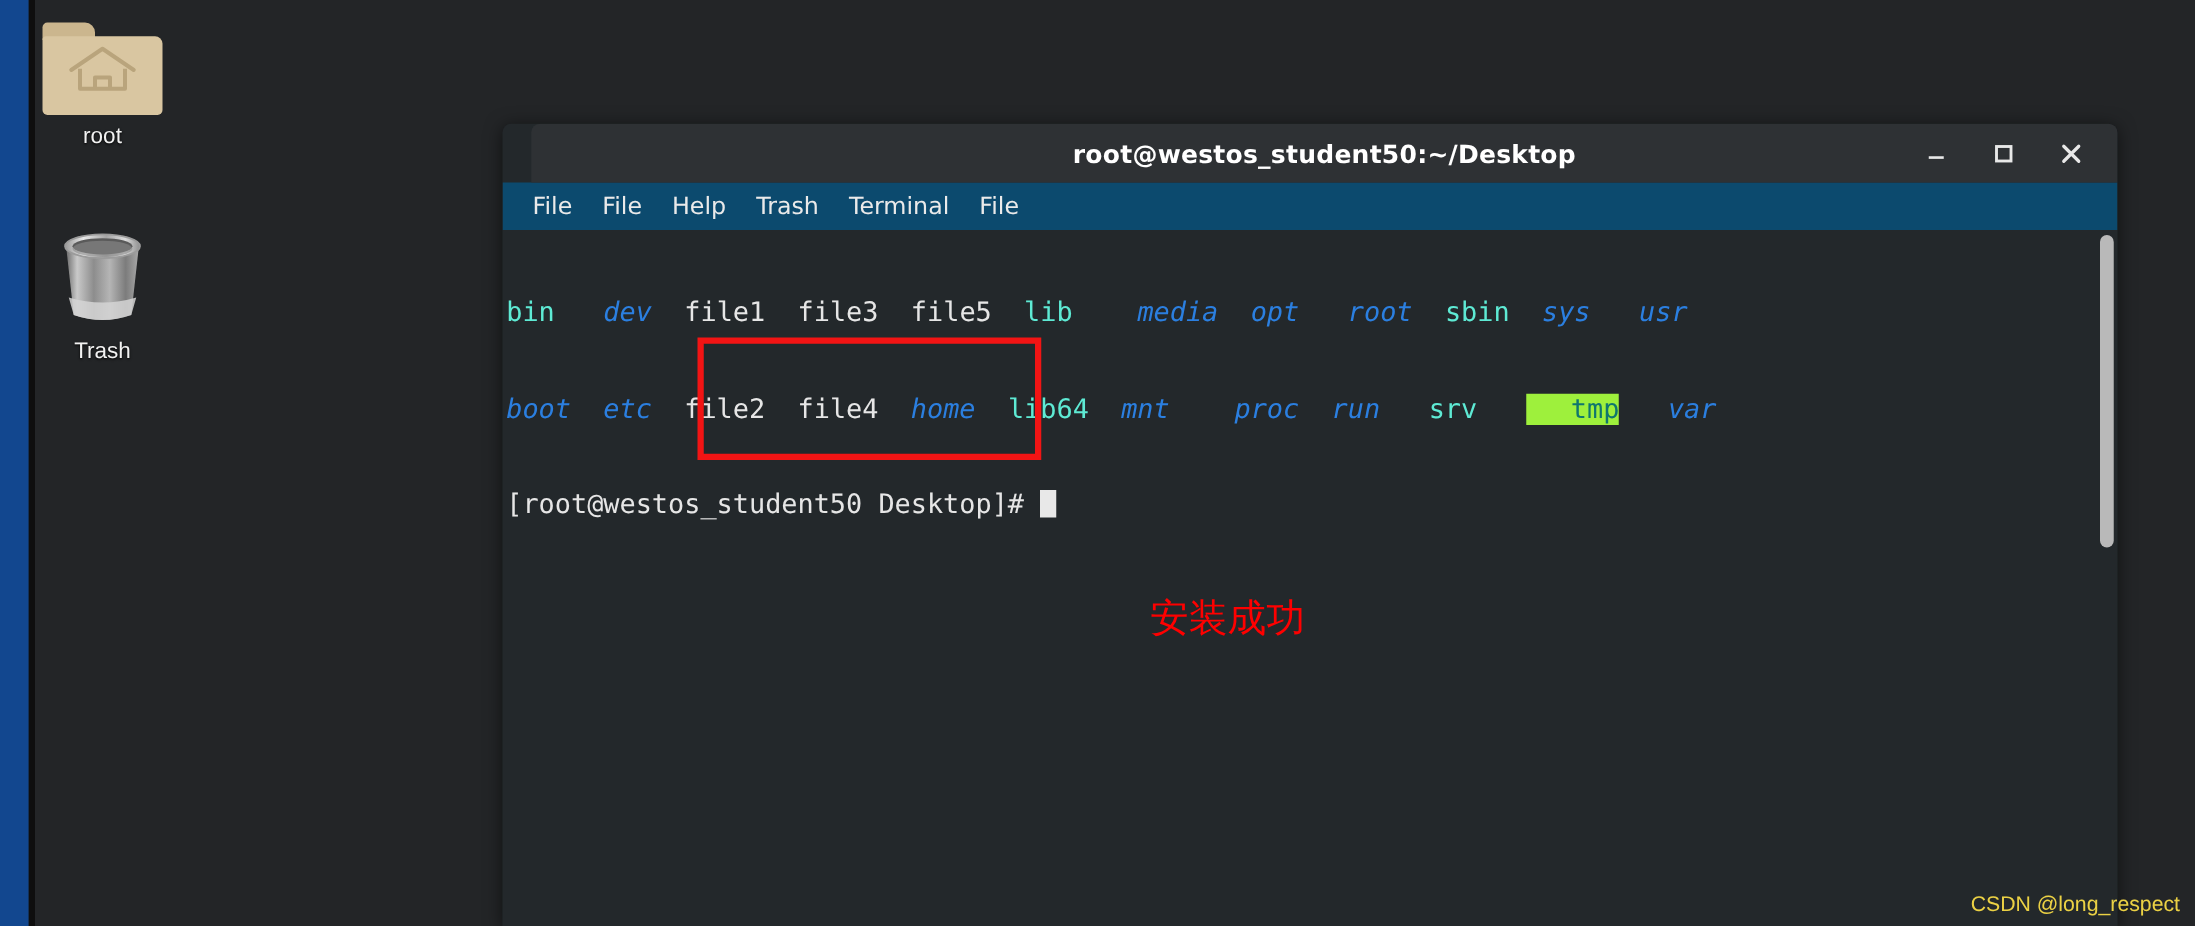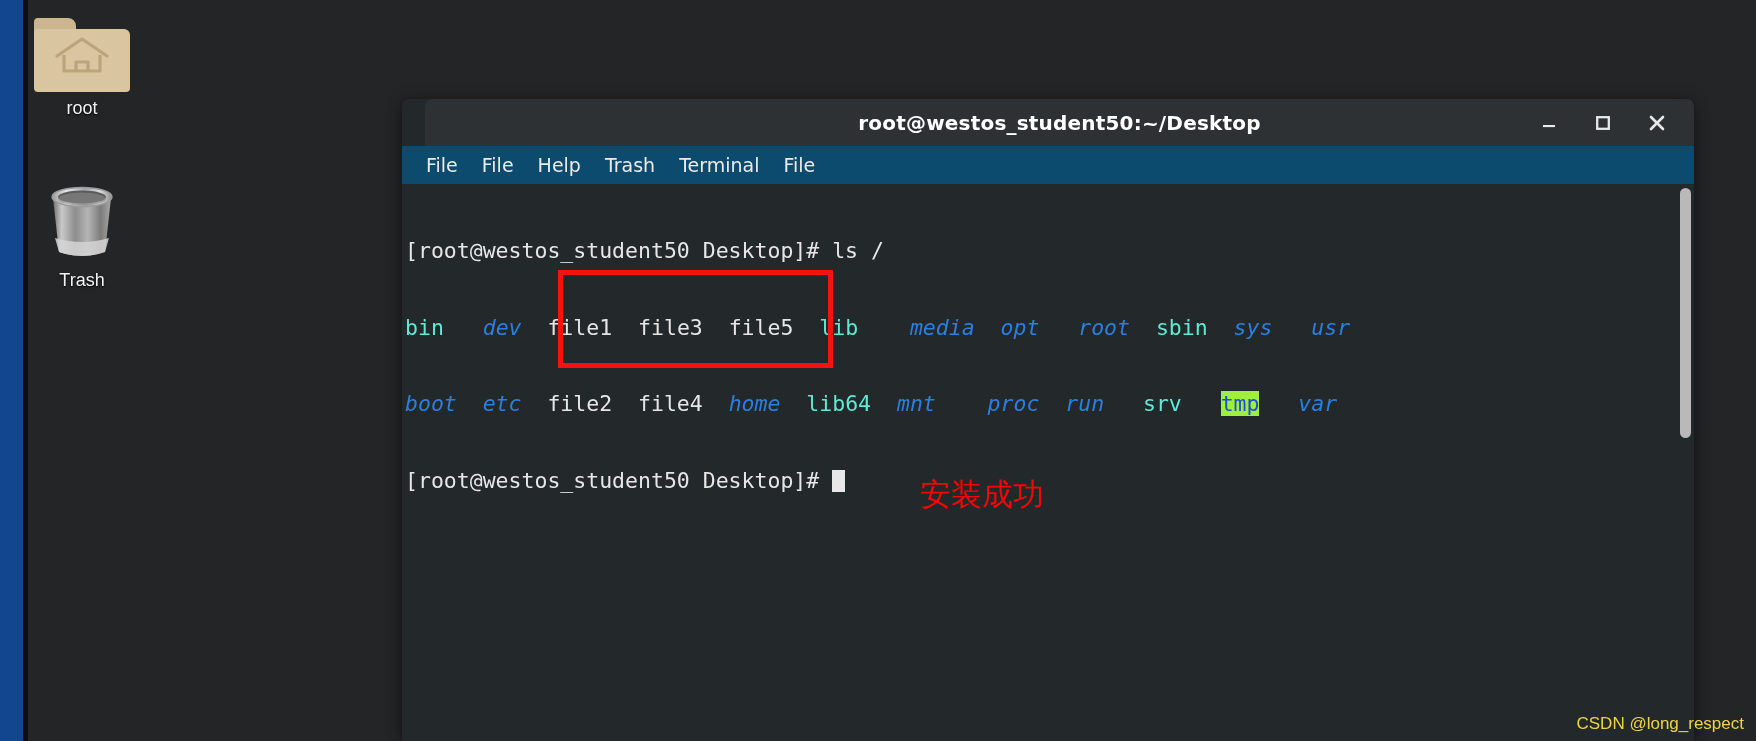--- a/index.html
+++ b/index.html
@@ -157,21 +157,21 @@
     top: 3px;
     font-family: "DejaVu Sans Mono", monospace;
     font-size: 21.5px;
     line-height: 25.5px;
     white-space: pre;
     letter-spacing: 0px;
   }
   .c-white   { color: #e6e6e6; }
   .c-cyan    { color: #5eead4; }
   .c-blue    { color: #2b7fe0; font-style: italic; }
-  .c-tmp     { color: #1d4ed8; background: #9ef03c; }
+  .c-tmp     { color: #0f766e; background: #9ef03c; padding-left: 36px; }
 
   #cursor-block {
     display: inline-block;
     width: 13px;
     height: 22px;
     background: #e8e8e8;
     vertical-align: -4px;
   }
 
   
@@ -306,21 +306,20 @@
       <div class="menu-item">File</div>
       <div class="menu-item">Help</div>
       <div class="menu-item">Trash</div>
       <div class="menu-item">Terminal</div>
       <div class="menu-item">File</div>
     </div>
 
     <div id="terminal-body">
 
       <div id="term-text">
-        <div><span class="c-white">[root@westos_student50 Desktop]# </span><span class="c-white">ls /</span></div>
         <div id="line2"><span class="c-cyan">bin</span><span class="c-white">   </span><span class="c-blue">dev</span><span class="c-white">  </span><span class="c-white">file1</span><span class="c-white">  </span><span class="c-white">file3</span><span class="c-white">  </span><span class="c-white">file5</span><span class="c-white">  </span><span class="c-cyan">lib</span><span class="c-white">    </span><span class="c-blue">media</span><span class="c-white">  </span><span class="c-blue">opt</span><span class="c-white">   </span><span class="c-blue">root</span><span class="c-white">  </span><span class="c-cyan">sbin</span><span class="c-white">  </span><span class="c-blue">sys</span><span class="c-white">   </span><span class="c-blue">usr</span></div>
         <div id="line3"><span class="c-blue">boot</span><span class="c-white">  </span><span class="c-blue">etc</span><span class="c-white">  </span><span class="c-white">file2</span><span class="c-white">  </span><span class="c-white">file4</span><span class="c-white">  </span><span class="c-blue">home</span><span class="c-white">  </span><span class="c-cyan">lib64</span><span class="c-white">  </span><span class="c-blue">mnt</span><span class="c-white">    </span><span class="c-blue">proc</span><span class="c-white">  </span><span class="c-blue">run</span><span class="c-white">   </span><span class="c-cyan">srv</span><span class="c-white">   </span><span class="c-tmp">tmp</span><span class="c-white">   </span><span class="c-blue">var</span></div>
         <div><span class="c-white">[root@westos_student50 Desktop]# </span><span id="cursor-block"></span></div>
       </div>
 
       <div id="annotation-box"></div>
 
       <div id="annotation-text">安装成功</div>
 
       <div id="term-scrollbar-track">

